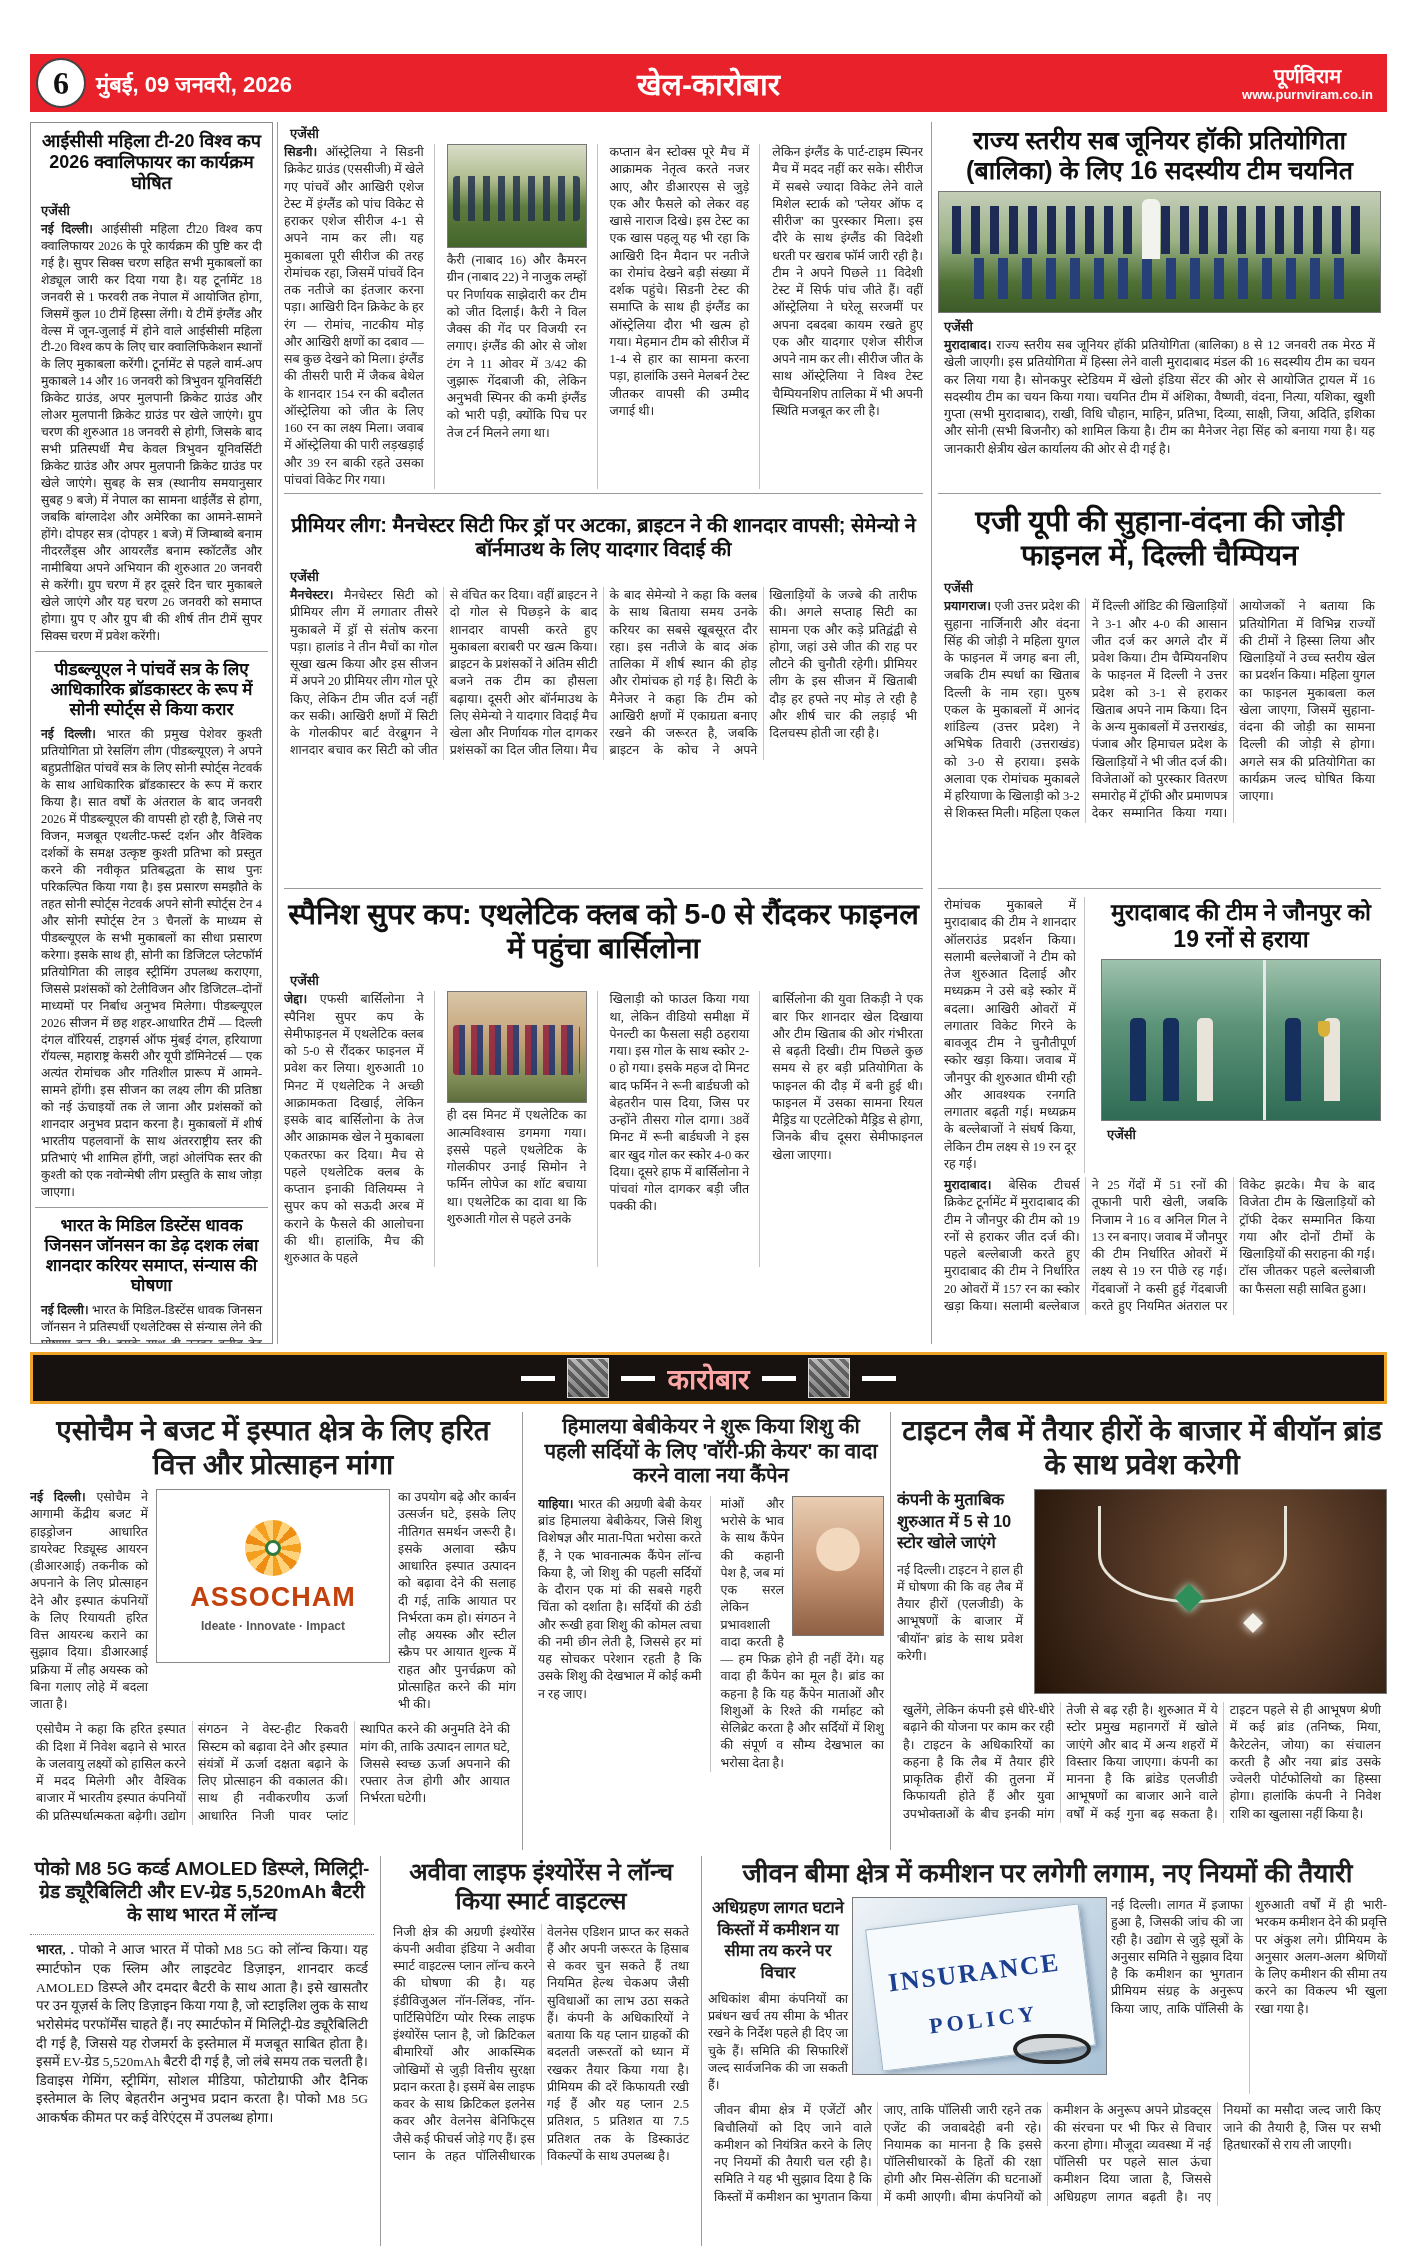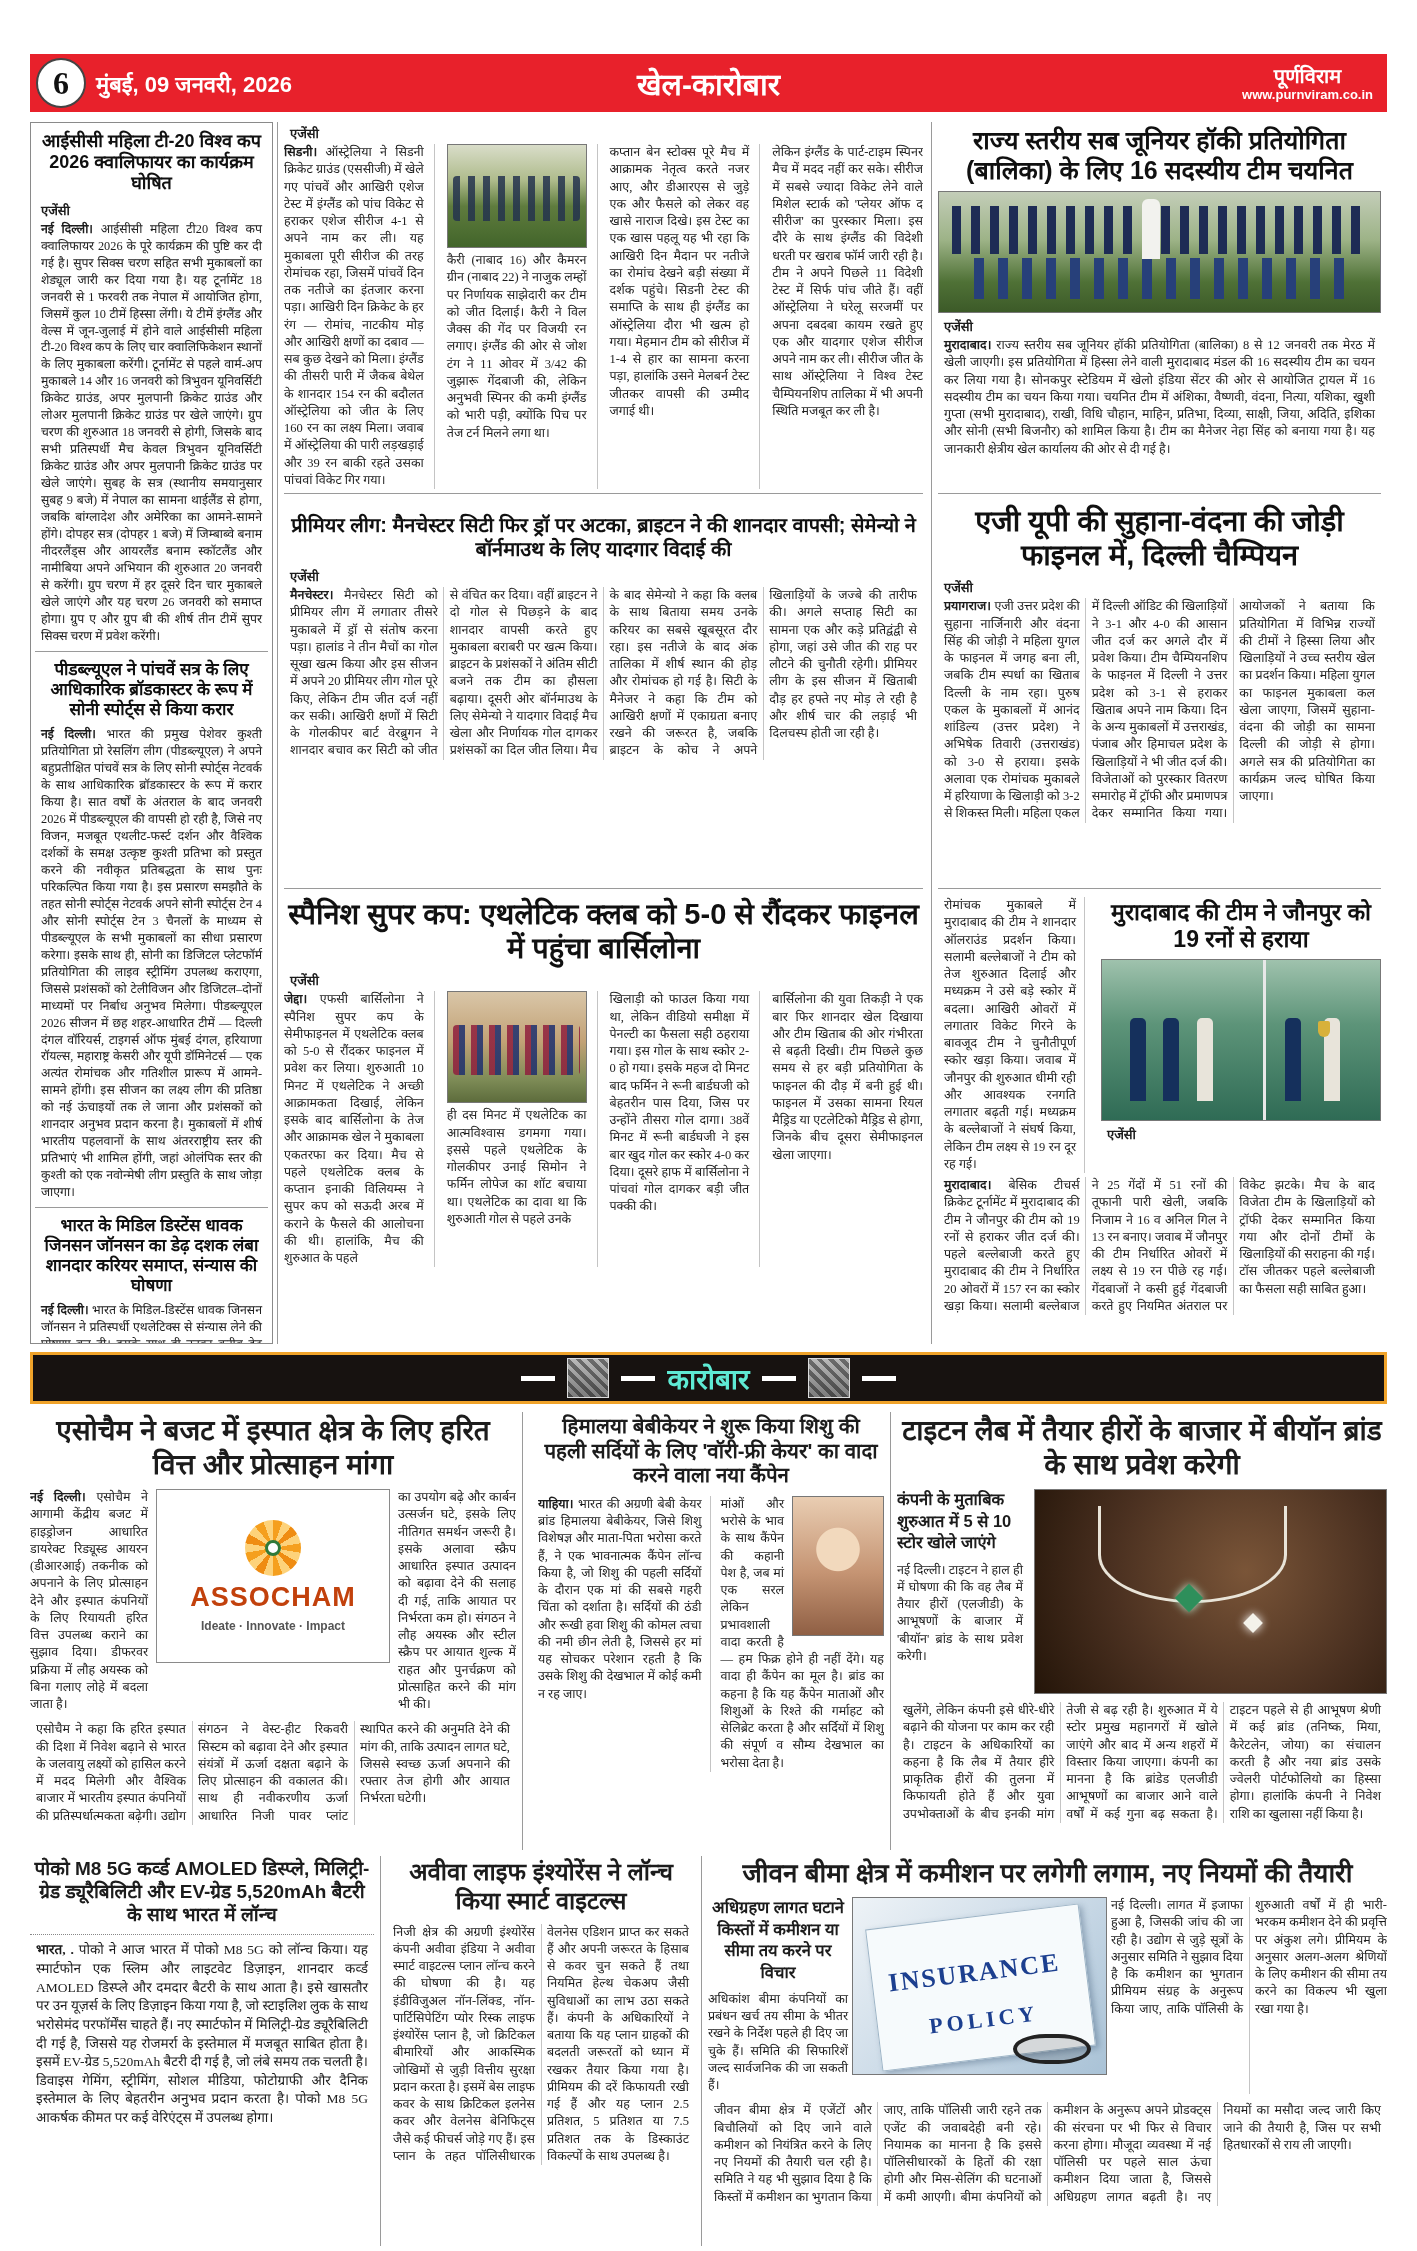--- a/index.html
+++ b/index.html
@@ -88,21 +88,21 @@
       display:flex;flex-direction:column;align-items:center;justify-content:center;gap:6px;}
   .assoc-flower{width:56px;height:56px;border-radius:50%;
       background:conic-gradient(#f59f1e 0 20deg,#fdd27a 20deg 40deg,#ef8c12 40deg 60deg,#fdd27a 60deg 80deg,#f59f1e 80deg 100deg,#fdd27a 100deg 120deg,#ef8c12 120deg 140deg,#fdd27a 140deg 160deg,#f59f1e 160deg 180deg,#fdd27a 180deg 200deg,#ef8c12 200deg 220deg,#fdd27a 220deg 240deg,#f59f1e 240deg 260deg,#fdd27a 260deg 280deg,#ef8c12 280deg 300deg,#fdd27a 300deg 320deg,#f59f1e 320deg 340deg,#fdd27a 340deg 360deg);
       position:relative;}
   .assoc-flower:after{content:"";position:absolute;inset:20px;background:#fff;border-radius:50%;border:3px solid #2f7a3a;}
   .assoc-name{font:bold 27px "Liberation Sans",sans-serif;color:#c2410c;letter-spacing:1px;}
   .assoc-tag{font:bold 12px "Liberation Sans",sans-serif;color:#555;}
 
   
   .karobar{position:absolute;left:30px;right:30px;top:1352px;height:52px;background:#171210;
-           border:3px solid #f0a32a;box-sizing:border-box;display:flex;align-items:center;justify-content:center;gap:12px;color:#5eead4;}
+           border:3px solid #f0a32a;box-sizing:border-box;display:flex;align-items:center;justify-content:center;gap:12px;color:#fca5a5;}
   .karobar .dash{width:34px;height:5px;background:#fff;}
   .kgfx{width:40px;height:38px;border:1px solid #ddd;
         background:linear-gradient(180deg,#e8e8e8,#9a9a9a),repeating-linear-gradient(45deg,#777 0 4px,#ccc 4px 8px);
         background-blend-mode:multiply;}
   .karobar .klabel{font:bold 28px "Liberation Sans",sans-serif;}
 
   
   .biz1{position:absolute;left:30px;right:30px;top:1412px;height:438px;display:flex;}
   .biz2{position:absolute;left:30px;right:30px;top:1856px;height:390px;display:flex;}
   .bdiv{border-left:1px solid #9a9a9a;margin:0 6px;}
@@ -263,21 +263,21 @@
     <span class="kgfx"></span>
     <span class="dash"></span>
   </div>
 
   <section class="biz1">
 
     <article class="art bA">
       <h1 class="bizhl" style="font-size:28px">एसोचैम ने बजट में इस्पात क्षेत्र के लिए हरित वित्त और प्रोत्साहन मांगा</h1>
       <div style="display:flex;gap:8px;align-items:flex-start">
         <p class="body" style="flex:1;margin:0"><b class="dl">नई दिल्ली।</b>
-          <span>एसोचैम ने आगामी केंद्रीय बजट में हाइड्रोजन आधारित डायरेक्ट रिड्यूस्ड आयरन (डीआरआई) तकनीक को अपनाने के लिए प्रोत्साहन देने और इस्पात कंपनियों के लिए रियायती हरित वित्त उपलब्ध कराने का सुझाव दिया। डीफरवर प्रक्रिया में लौह अयस्क को बिना गलाए लोहे में बदला जाता है।</span></p>
+          <span>एसोचैम ने आगामी केंद्रीय बजट में हाइड्रोजन आधारित डायरेक्ट रिड्यूस्ड आयरन (डीआरआई) तकनीक को अपनाने के लिए प्रोत्साहन देने और इस्पात कंपनियों के लिए रियायती हरित वित्त आयरन्ध कराने का सुझाव दिया। डीआरआई प्रक्रिया में लौह अयस्क को बिना गलाए लोहे में बदला जाता है।</span></p>
         <div class="assoc-logo">
           <div class="assoc-flower"></div>
           <div class="assoc-name">ASSOCHAM</div>
           <div class="assoc-tag">Ideate · Innovate · Impact</div>
         </div>
         <p class="body" style="flex:1;margin:0">का उपयोग बढ़े और कार्बन उत्सर्जन घटे, इसके लिए नीतिगत समर्थन जरूरी है। इसके अलावा स्क्रैप आधारित इस्पात उत्पादन को बढ़ावा देने की सलाह दी गई, ताकि आयात पर निर्भरता कम हो। संगठन ने लौह अयस्क और स्टील स्क्रैप पर आयात शुल्क में राहत और पुनर्चक्रण को प्रोत्साहित करने की मांग भी की।</p>
       </div>
       <p class="body cols3" style="margin-top:8px">एसोचैम ने कहा कि हरित इस्पात की दिशा में निवेश बढ़ाने से भारत के जलवायु लक्ष्यों को हासिल करने में मदद मिलेगी और वैश्विक बाजार में भारतीय इस्पात कंपनियों की प्रतिस्पर्धात्मकता बढ़ेगी। उद्योग संगठन ने वेस्ट-हीट रिकवरी सिस्टम को बढ़ावा देने और इस्पात संयंत्रों में ऊर्जा दक्षता बढ़ाने के लिए प्रोत्साहन की वकालत की। साथ ही नवीकरणीय ऊर्जा आधारित निजी पावर प्लांट स्थापित करने की अनुमति देने की मांग की, ताकि उत्पादन लागत घटे, जिससे स्वच्छ ऊर्जा अपनाने की रफ्तार तेज होगी और आयात निर्भरता घटेगी।</p>
     </article>
 

